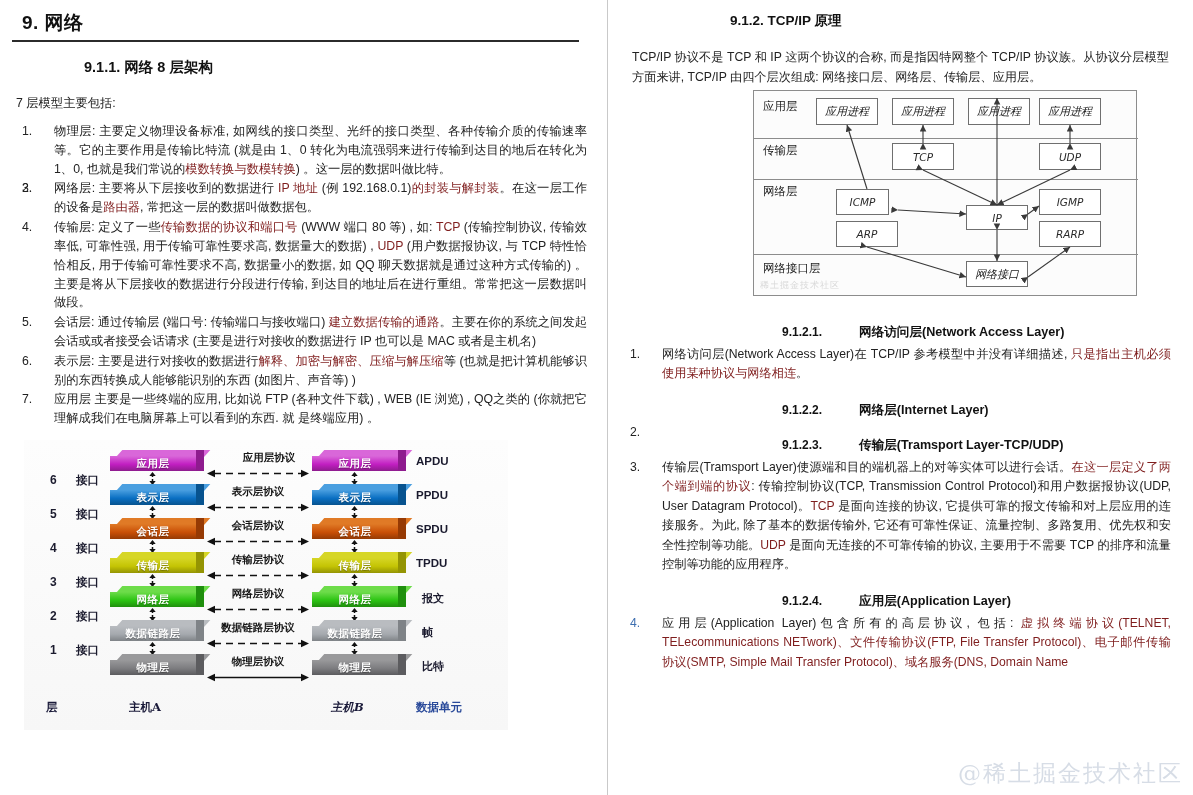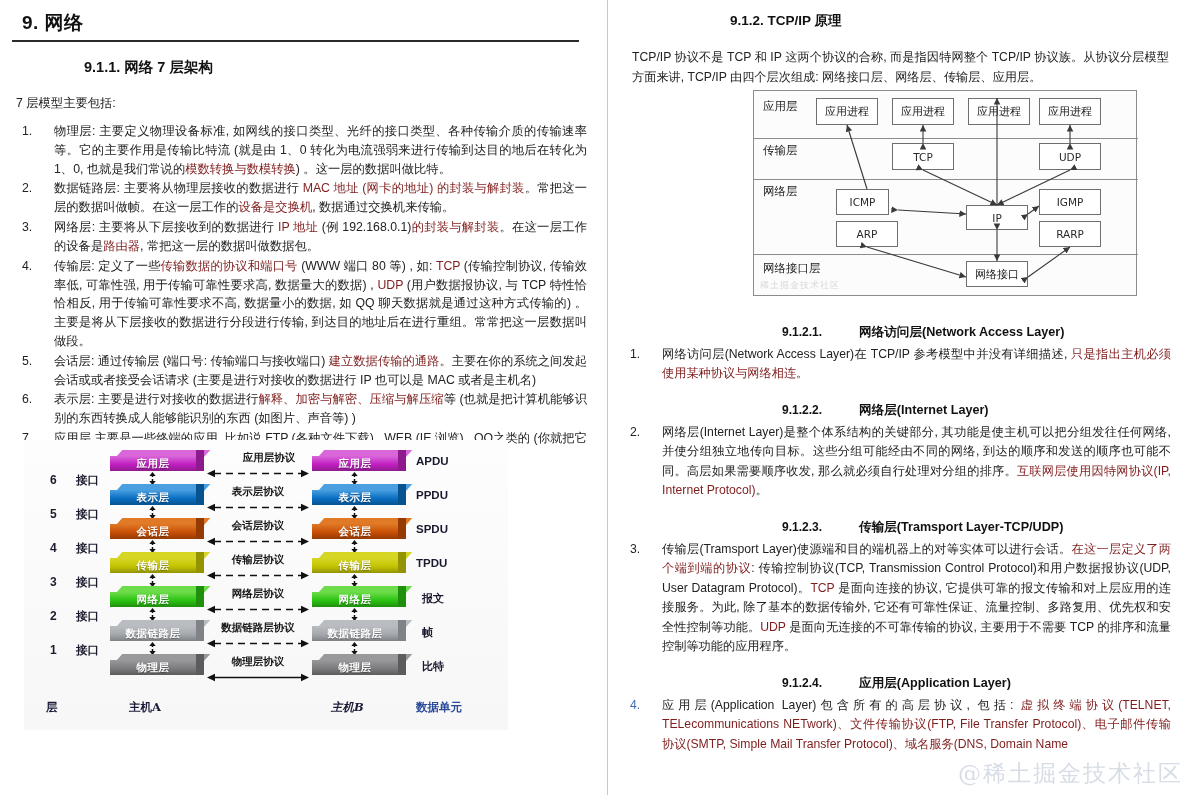--- a/index.html
+++ b/index.html
@@ -203,20 +203,21 @@
   }
   .nbox {
     position: absolute;
     border: 1px solid #6f6f6f;
     background: #fff;
     display: flex; align-items: center; justify-content: center;
     font-size: 10.5px;
     color: #2a2a2a;
     white-space: nowrap;
     font-family: "DejaVu Sans", sans-serif;
+    font-style: italic;
   }
   .nbox.cn { font-size: 11px; color: #1a1a1a; }
   .wm-small {
     position: absolute;
     left: 6px; bottom: 3px;
     font-size: 9px;
     color: #d9d9d9;
     letter-spacing: 1px;
     font-family: "DejaVu Serif", serif;
   }
@@ -233,25 +234,25 @@
 </style>
 </head>
 <body>
 
 <div id="page">
 
   <div class="col-divider"></div>
 
   <div class="col-left">
     <div class="h1">9. 网络</div>
-    <div class="h3">9.1.1. 网络 7 层架构</div>
+    <div class="h3">9.1.1. 网络 8 层架构</div>
     <div class="lead">7 层模型主要包括:</div>
     <ol class="nums" id="left-list">
         <li><span class="num">1.</span><span><span class="">物理层: 主要定义物理设备标准, 如网线的接口类型、光纤的接口类型、各种传输介质的传输速率等。它的主要作用是传输比特流 (就是由 1、0 转化为电流强弱来进行传输到达目的地后在转化为 1、0, 也就是我们常说的</span><span class="hl">模数转换与数模转换</span><span class="">) 。这一层的数据叫做比特。</span></span></li>
-        <li><span class="num">2.</span><span><span class="">数据链路层: 主要将从物理层接收的数据进行 </span><span class="hl">MAC 地址 (网卡的地址) 的封装与解封装</span><span class="">。常把这一层的数据叫做帧。在这一层工作的</span><span class="hl">设备是交换机</span><span class="">, 数据通过交换机来传输。</span></span></li>
+        <li><span class="num">2.</span></li>
         <li><span class="num">3.</span><span><span class="">网络层: 主要将从下层接收到的数据进行 </span><span class="hl">IP 地址</span><span class=""> (例 192.168.0.1)</span><span class="hl">的封装与解封装</span><span class="">。在这一层工作的设备是</span><span class="hl">路由器</span><span class="">, 常把这一层的数据叫做数据包。</span></span></li>
         <li><span class="num">4.</span><span><span class="">传输层: 定义了一些</span><span class="hl">传输数据的协议和端口号</span><span class=""> (WWW 端口 80 等) , 如: </span><span class="hl">TCP</span><span class=""> (传输控制协议, 传输效率低, 可靠性强, 用于传输可靠性要求高, 数据量大的数据) , </span><span class="hl">UDP</span><span class=""> (用户数据报协议, 与 TCP 特性恰恰相反, 用于传输可靠性要求不高, 数据量小的数据, 如 QQ 聊天数据就是通过这种方式传输的) 。 主要是将从下层接收的数据进行分段进行传输, 到达目的地址后在进行重组。常常把这一层数据叫做段。</span></span></li>
         <li><span class="num">5.</span><span><span class="">会话层: 通过传输层 (端口号: 传输端口与接收端口) </span><span class="hl">建立数据传输的通路</span><span class="">。主要在你的系统之间发起会话或或者接受会话请求 (主要是进行对接收的数据进行 IP 也可以是 MAC 或者是主机名)</span></span></li>
         <li><span class="num">6.</span><span><span class="">表示层: 主要是进行对接收的数据进行</span><span class="hl">解释、加密与解密、压缩与解压缩</span><span class="">等 (也就是把计算机能够识别的东西转换成人能够能识别的东西 (如图片、声音等) )</span></span></li>
         <li><span class="num">7.</span><span><span class="">应用层 主要是一些终端的应用, 比如说 FTP (各种文件下载) , WEB (IE 浏览) , QQ之类的 (你就把它理解成我们在电脑屏幕上可以看到的东西. 就 是终端应用) 。</span></span></li>
       </ol>
   </div>
 
   <div class="osi" id="osi-fig">
       <div class="slab" style="left: 86px; top: 10px;">
@@ -452,21 +453,21 @@
     </div>
 
   <div class="col-right">
     <div class="r-h3">9.1.2. TCP/IP 原理</div>
     <div class="r-p">TCP/IP 协议不是 TCP 和 IP 这两个协议的合称, 而是指因特网整个 TCP/IP 协议族。从协议分层模型方面来讲, TCP/IP 由四个层次组成: 网络接口层、网络层、传输层、应用层。</div>
     <div style="height:218px"></div>
     <div id="right-sections">
         <div class="r-h4"><span class="numpart">9.1.2.1.</span><span>网络访问层(Network Access Layer)</span></div>
         <div class="r-item"><span class="num">1.</span><span><span class="">网络访问层(Network Access Layer)在 TCP/IP 参考模型中并没有详细描述, </span><span class="hl">只是指出主机必须使用某种协议与网络相连</span><span class="">。</span></span></div>
         <div class="r-h4"><span class="numpart">9.1.2.2.</span><span>网络层(Internet Layer)</span></div>
-        <div class="r-item"><span class="num">2.</span><span><span class="">网络层(Internet Layer)是整个体系结构的关键部分, 其功能是使主机可以把分组发往任何网络, 并使分组独立地传向目标。这些分组可能经由不同的网络, 到达的顺序和发送的顺序也可能不同。高层如果需要顺序收发, 那么就必须自行处理对分组的排序。</span><span class="hl">互联网层使用因特网协议(IP, Internet Protocol)</span><span class="">。</span></span></div>
+        <div class="r-item"><span class="num">2.</span></div>
         <div class="r-h4"><span class="numpart">9.1.2.3.</span><span>传输层(Tramsport Layer-TCP/UDP)</span></div>
         <div class="r-item"><span class="num">3.</span><span><span class="">传输层(Tramsport Layer)使源端和目的端机器上的对等实体可以进行会话。</span><span class="hl">在这一层定义了两个端到端的协议</span><span class="">: 传输控制协议(TCP, Transmission Control Protocol)和用户数据报协议(UDP, User Datagram Protocol)。</span><span class="hl">TCP</span><span class=""> 是面向连接的协议, 它提供可靠的报文传输和对上层应用的连接服务。为此, 除了基本的数据传输外, 它还有可靠性保证、流量控制、多路复用、优先权和安全性控制等功能。</span><span class="hl">UDP</span><span class=""> 是面向无连接的不可靠传输的协议, 主要用于不需要 TCP 的排序和流量控制等功能的应用程序。</span></span></div>
         <div class="r-h4"><span class="numpart">9.1.2.4.</span><span>应用层(Application Layer)</span></div>
         <div class="r-item"><span class="num blue">4.</span><span><span class="">应用层(Application Layer)包含所有的高层协议, 包括: </span><span class="hl">虚拟终端协议(TELNET, TELecommunications NETwork)、文件传输协议(FTP, File Transfer Protocol)、电子邮件传输协议(SMTP, Simple Mail Transfer Protocol)、域名服务(DNS, Domain Name</span></span></div>
       </div>
   </div>
 
   <div class="tcpip" id="tcpip-fig">
     <div class="wm-small">稀土掘金技术社区</div>
   <div class="tl-sep" style="top: 47px;"></div>

